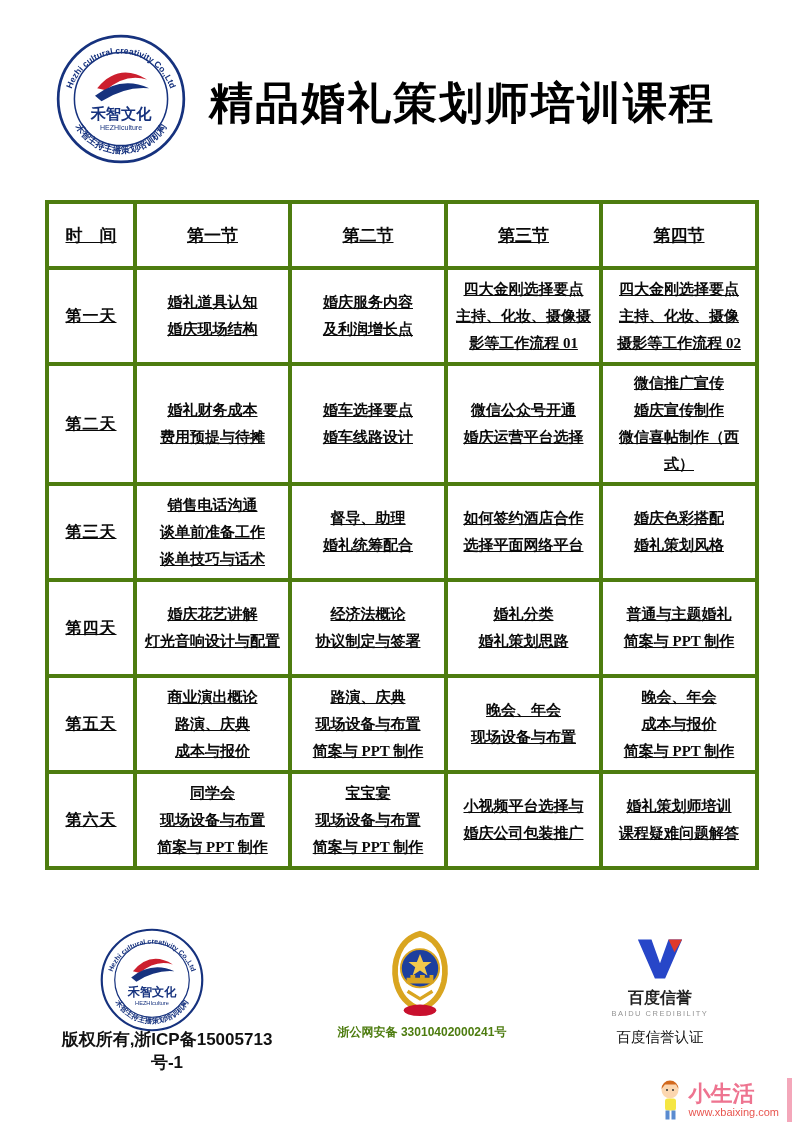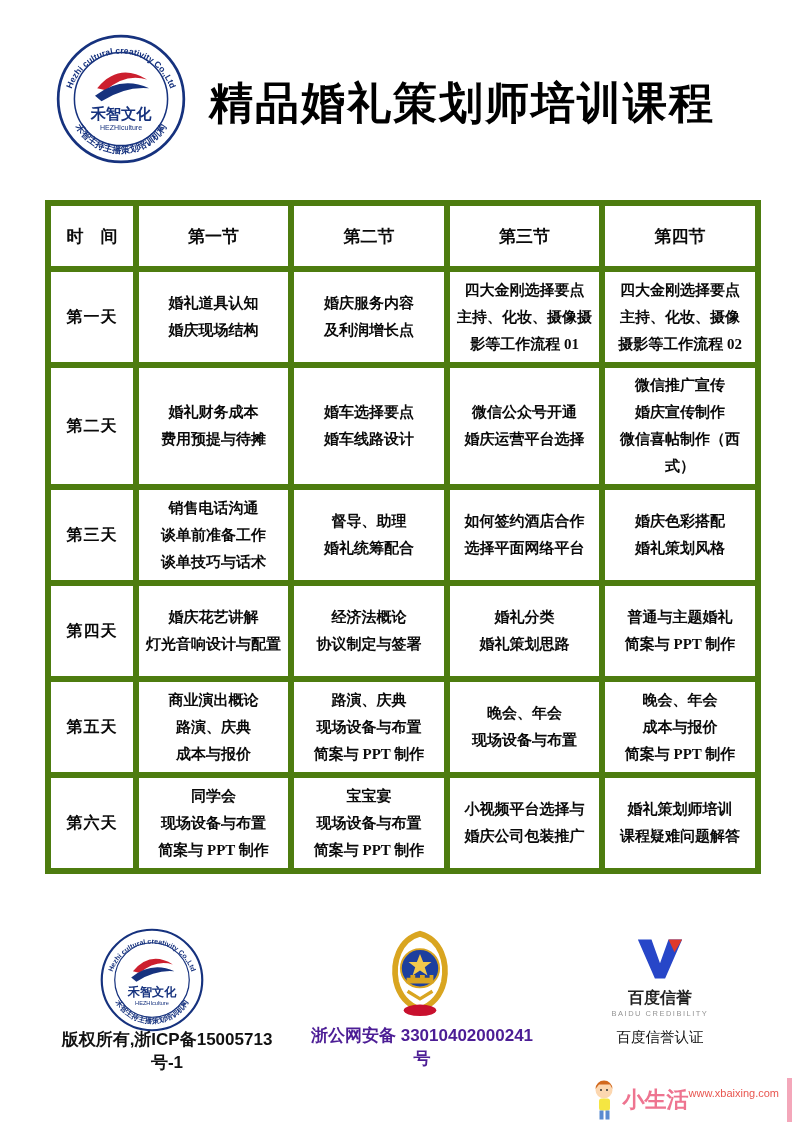--- a/index.html
+++ b/index.html
@@ -9,44 +9,44 @@
 
   
   .hdr-logo { position:absolute; left:56px; top:34px; width:130px; height:130px; }
   .page-title { position:absolute; left:182px; top:74px; width:560px; text-align:center;
                 font-family:"Liberation Serif","DejaVu Serif",serif; font-weight:bold;
                 font-size:44px; letter-spacing:2px; color:#000; white-space:nowrap; }
 
   
   table.course { position:absolute; left:45px; top:200px; width:710px; border-collapse:collapse;
                  table-layout:fixed; font-family:"Liberation Serif","DejaVu Serif",serif; }
-  table.course th, table.course td { border:6px solid #4d7c0f; text-align:center; vertical-align:middle; color:#0a0a0a; }
+  table.course th, table.course td { border:4px solid #4d7c0f; text-align:center; vertical-align:middle; color:#0a0a0a;text-decoration:underline; }
   table.course th { height:66px; font-size:17px; font-weight:bold; white-space:pre; }
   table.course td { height:96px; font-size:15px; font-weight:bold; line-height:1.8;
                     white-space:pre-line; padding:4px 2px; }
   table.course td.day { font-size:16px; letter-spacing:1px; }
 
   
   .footer-logo { position:absolute; left:100px; top:928px; width:104px; height:104px; }
   .badge { position:absolute; left:386px; top:930px; width:68px; height:88px; }
   .baidu-box { position:absolute; left:600px; top:936px; width:120px; text-align:center; }
   .baidu-icon { width:52px; height:46px; }
   .baidu-name { font-size:16px; font-weight:bold; color:#222; margin-top:2px; }
   .baidu-sub { font-size:7.5px; color:#949494; letter-spacing:1.5px; }
   .copyright { position:absolute; left:50px; top:1028px; width:234px; text-align:center;
                font-size:17px; font-weight:bold; color:#111; }
   .police-no { position:absolute; left:306px; top:1024px; width:232px; text-align:center;
-               font-size:17px; font-weight:bold; color:#4c1d95; }
+               font-size:12px; font-weight:bold; color:#4d7c0f; }
   .baidu-cert { position:absolute; left:600px; top:1028px; width:120px; text-align:center;
                 font-size:14.5px; color:#111; }
 
   
   .watermark { position:absolute; right:8px; top:1078px; display:flex; align-items:center; gap:5px; }
   .wm-char { width:27px; height:42px; }
-  .wm-text { display:flex; flex-direction:row; line-height:1.15; }
+  .wm-text { display:flex; flex-direction:column; line-height:1.15; }
   .wm-name { font-size:22px; font-weight:bold; color:#ee7490; }
   .wm-url { font-size:11px; color:#e8554f; }
   .wm-bar { width:5px; height:44px; background:#f4a7ba; margin-left:3px; }
 </style>
 </head>
 <body>
 
 <div class="page">
 
   <div class="hdr-logo">

